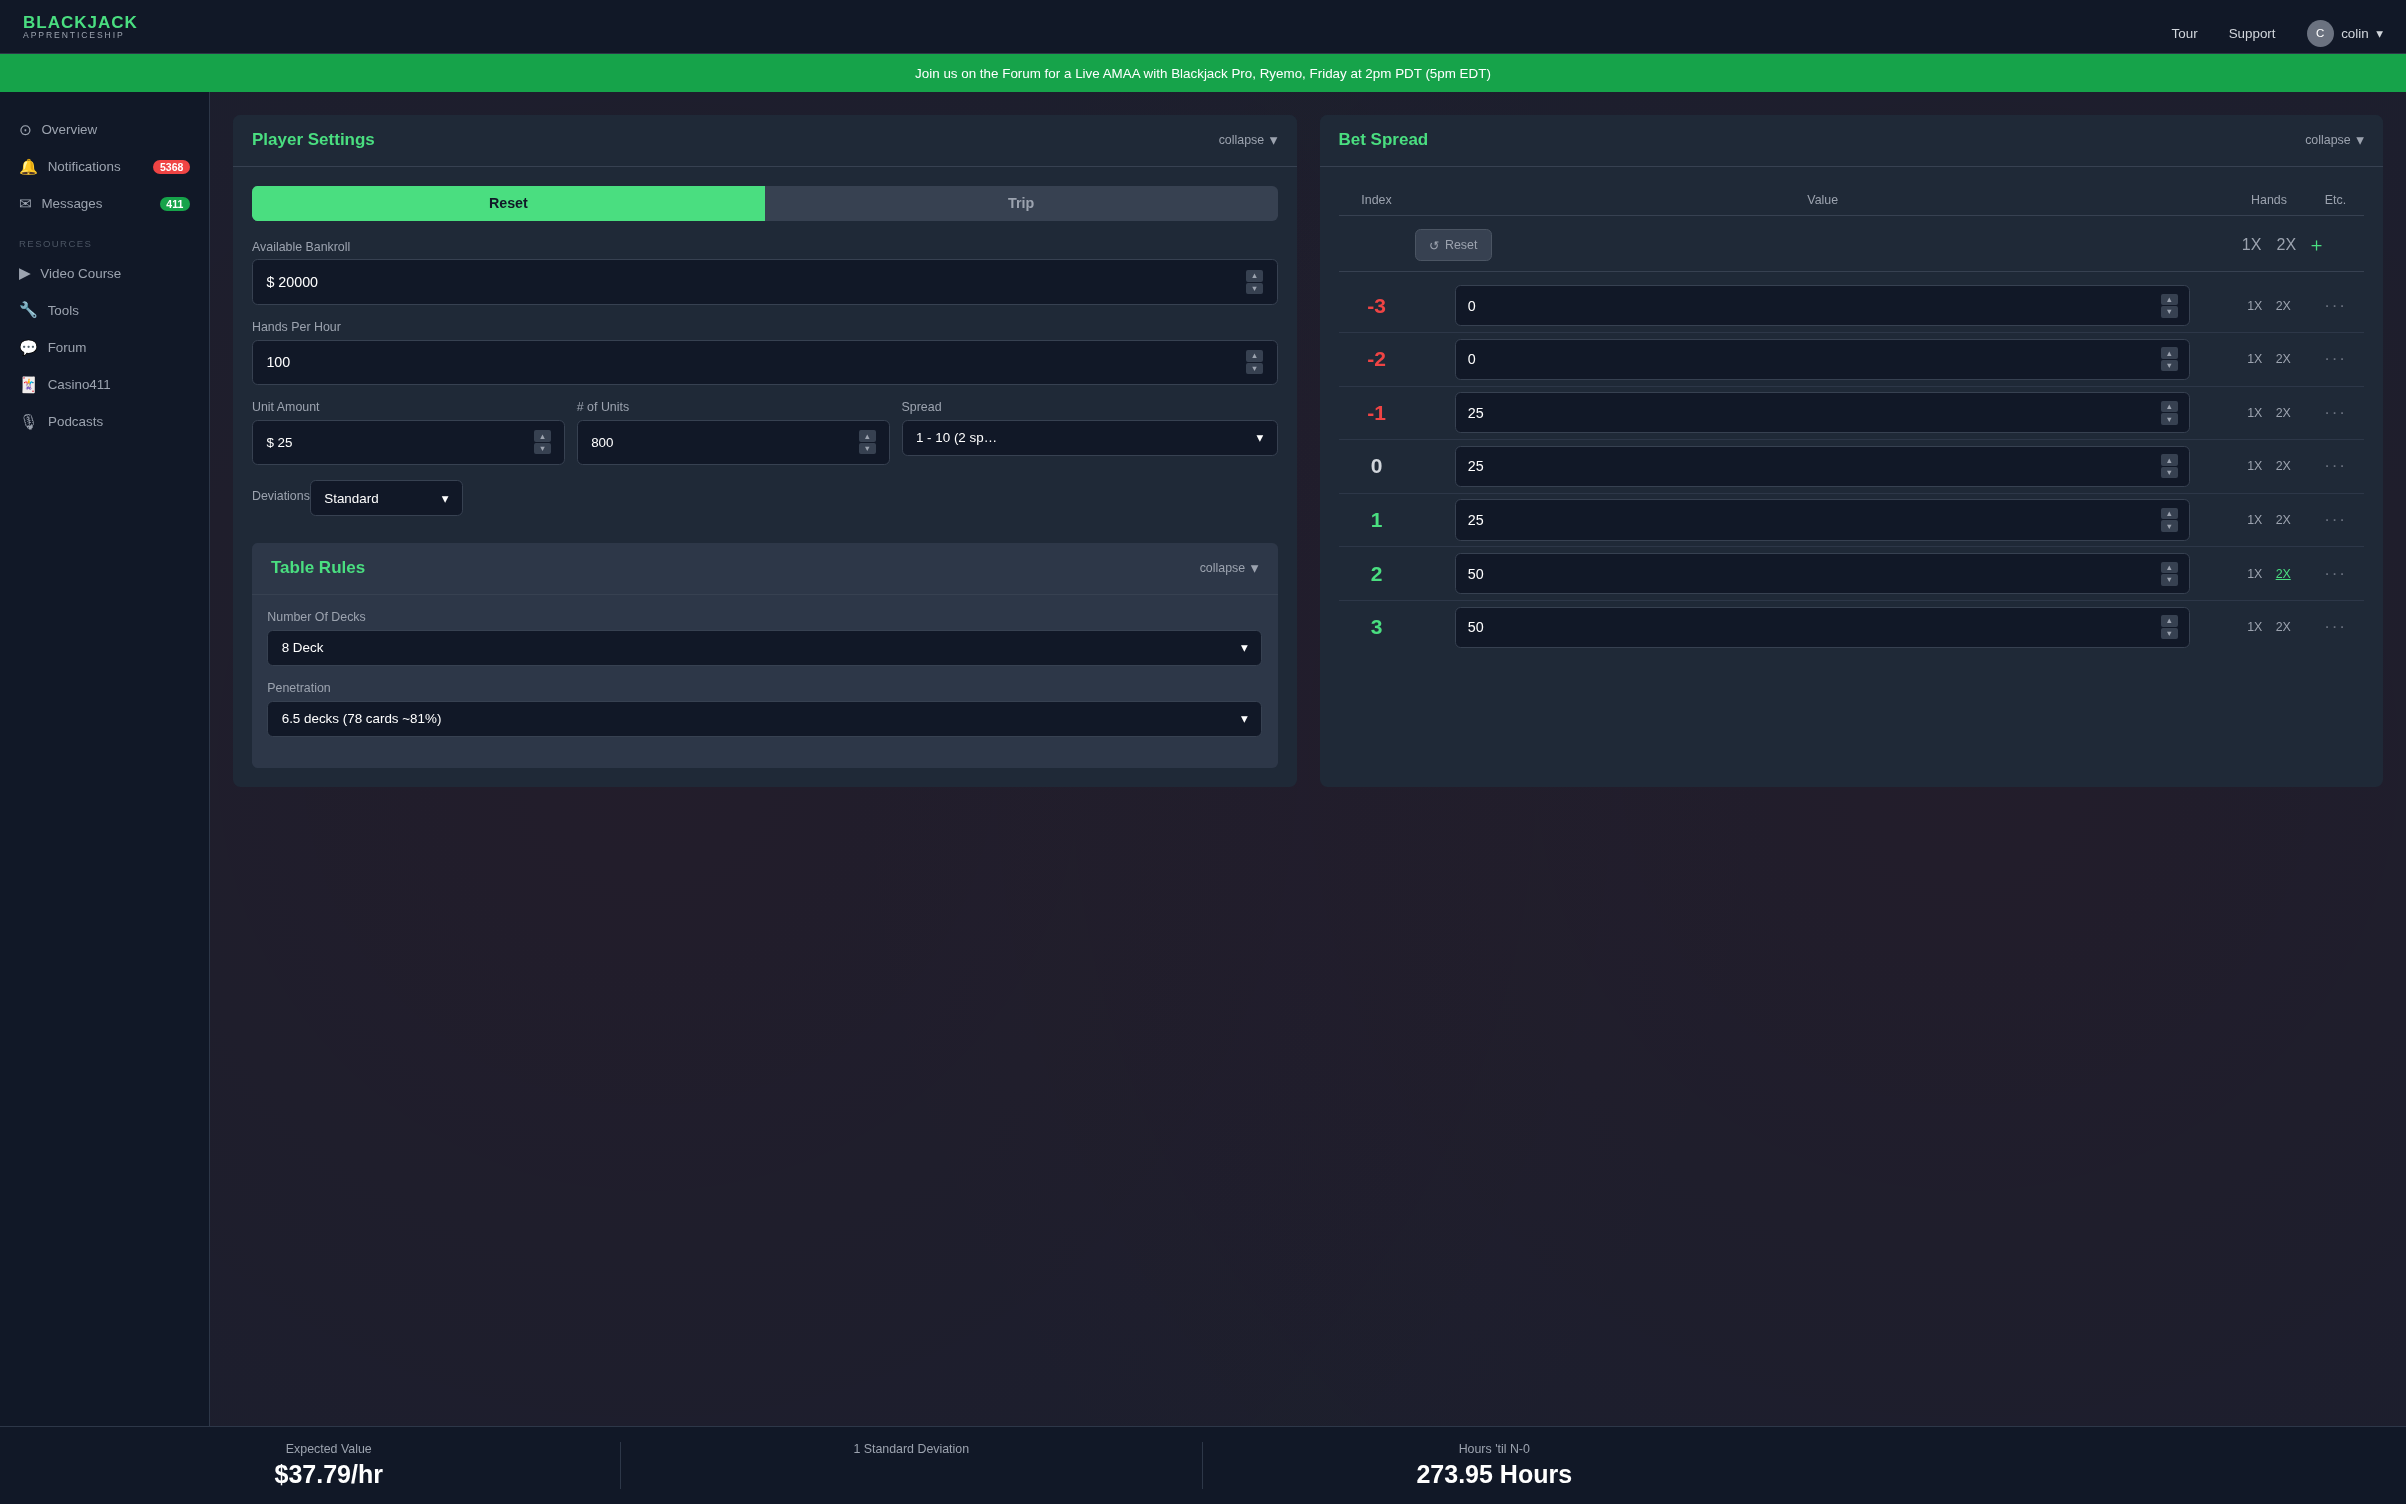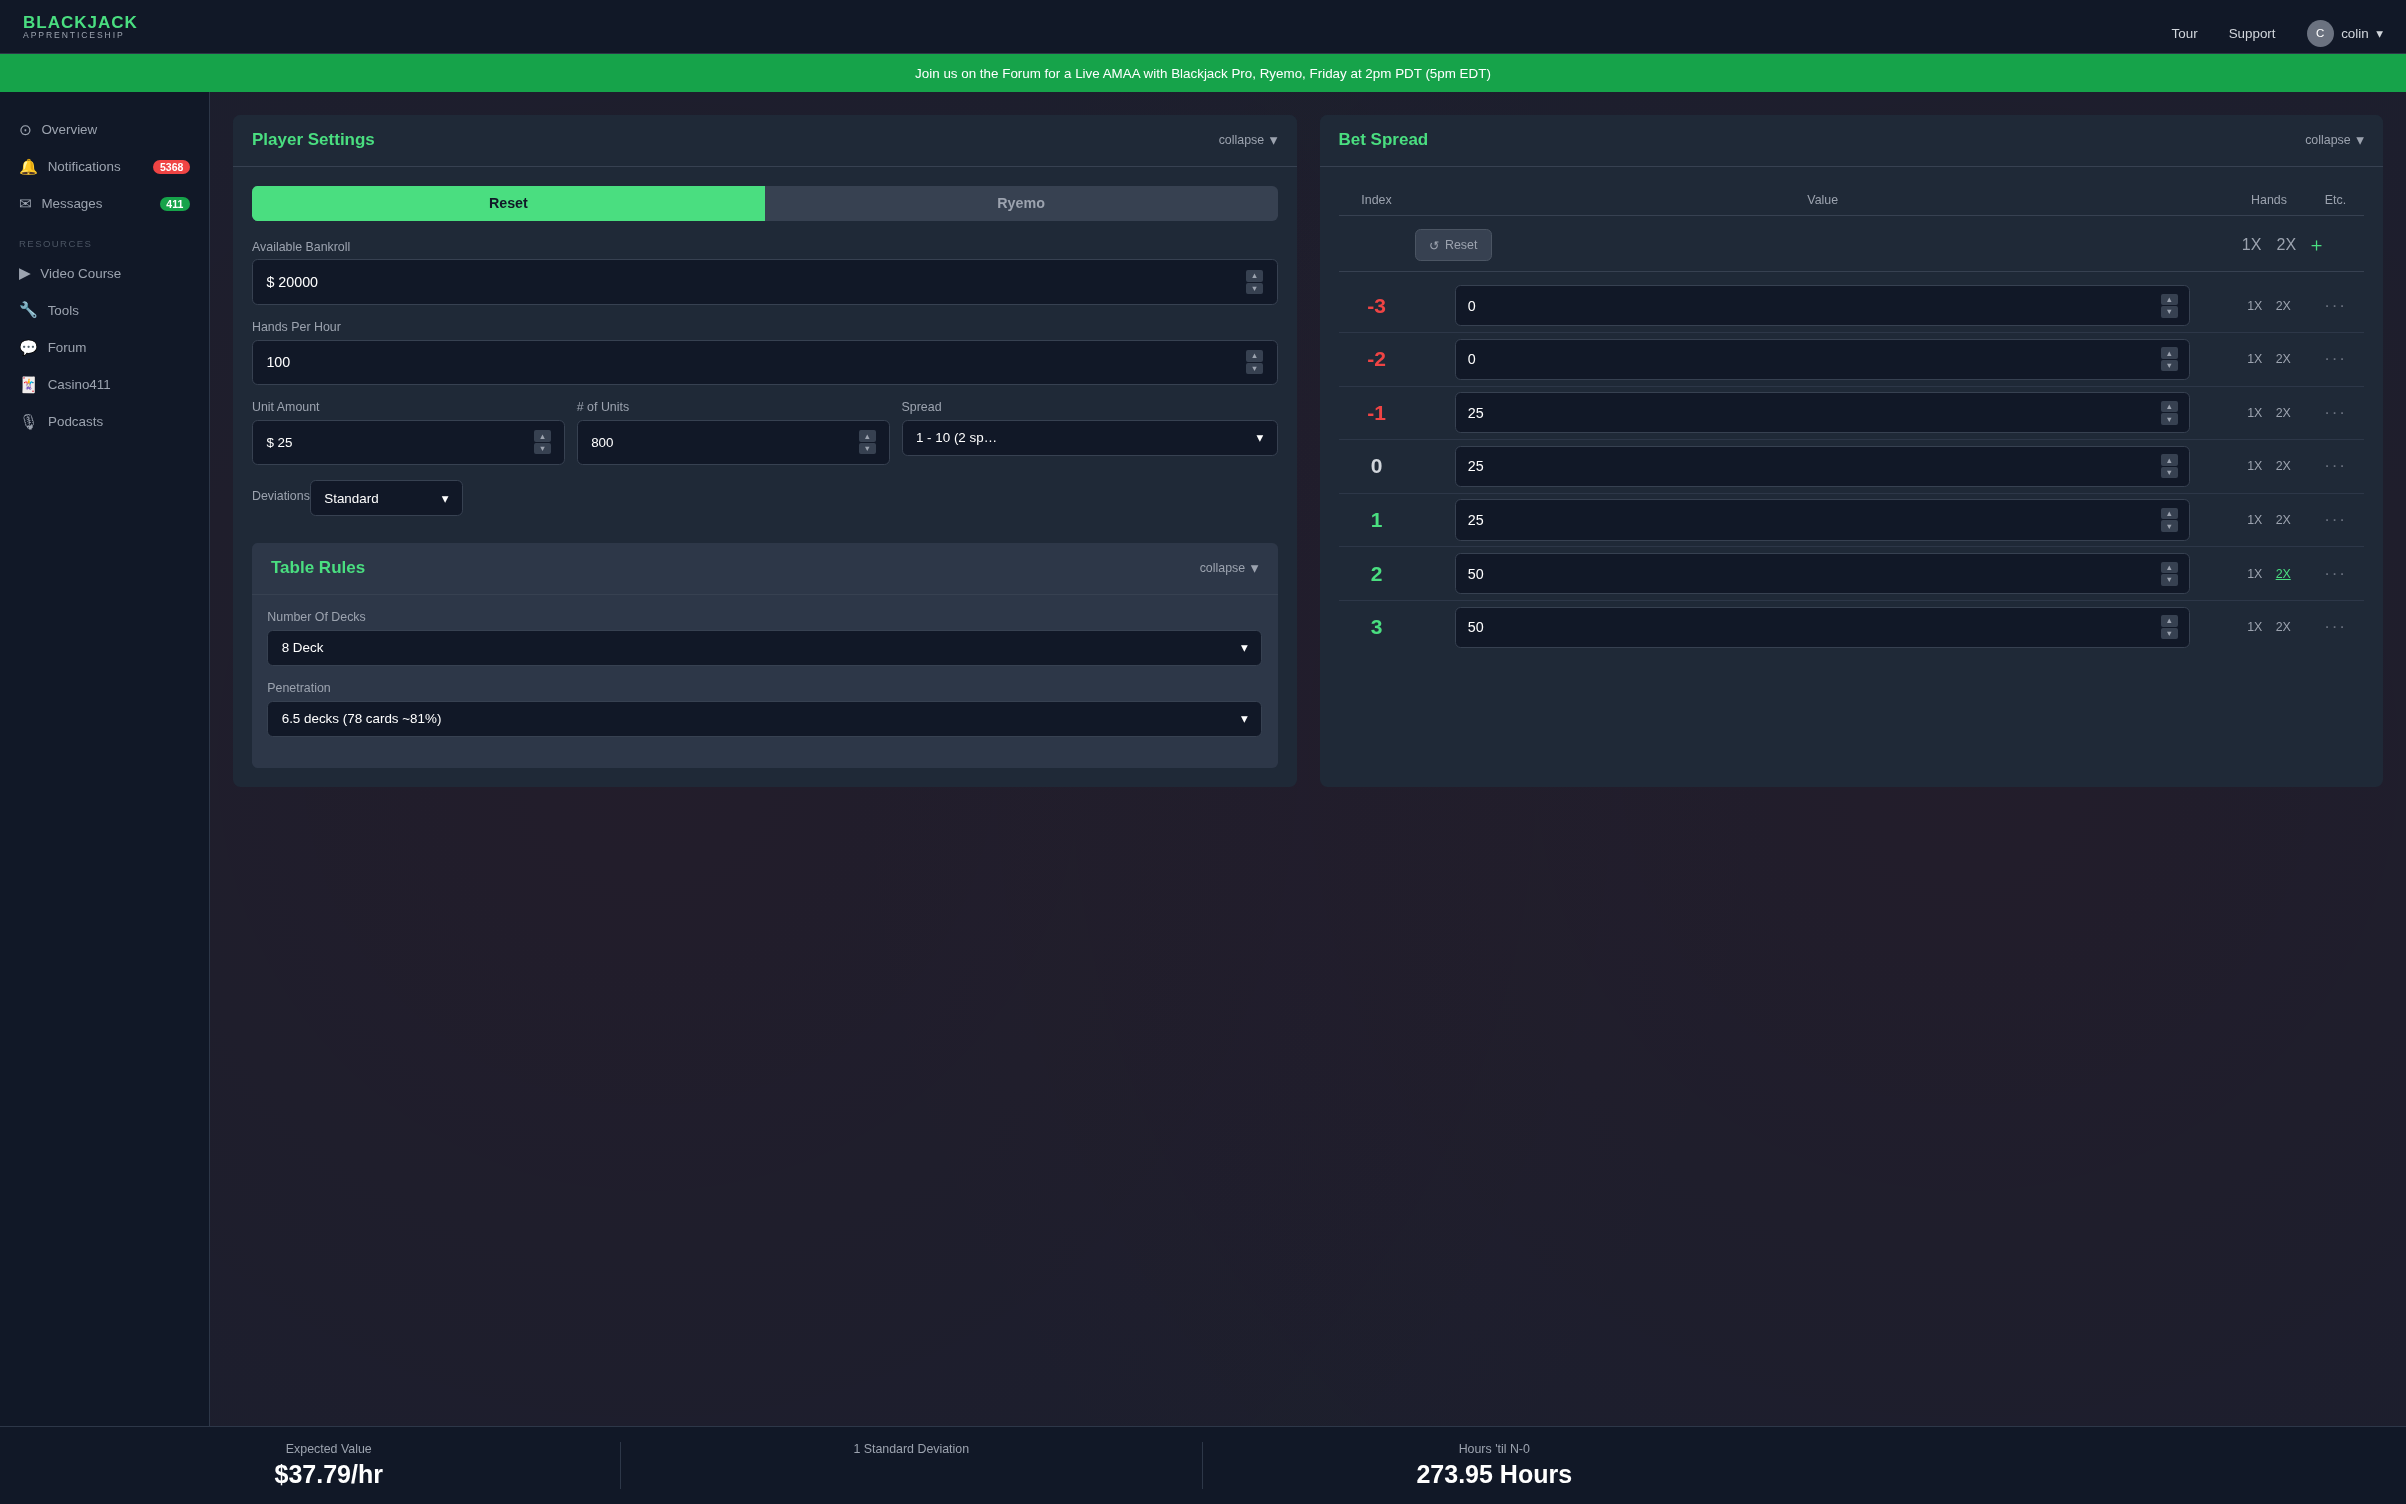--- a/index.html
+++ b/index.html
@@ -493,21 +493,21 @@
           <span class="panel-title">Player Settings</span>
           <div class="collapse-btn">
             <span>collapse</span>
             <span class="chevron">▾</span>
           </div>
         </div>
         <div class="panel-body">
 
           <div class="tabs">
             <div class="tab active">Reset</div>
-            <div class="tab">Ryemo</div>
+            <div class="tab">Trip</div>
           </div>
 
           <div class="field-group">
             <div class="field-label">Available Bankroll</div>
             <div class="field-input">
               <input type="text" value="$ 20000" style="background: transparent; border: none; color: rgb(255, 255, 255); font-size: 14.3px; width: 90%; outline: none;">
               <div class="spinner-btns">
                 <button class="spinner-btn">▲</button>
                 <button class="spinner-btn">▼</button>
               </div>

